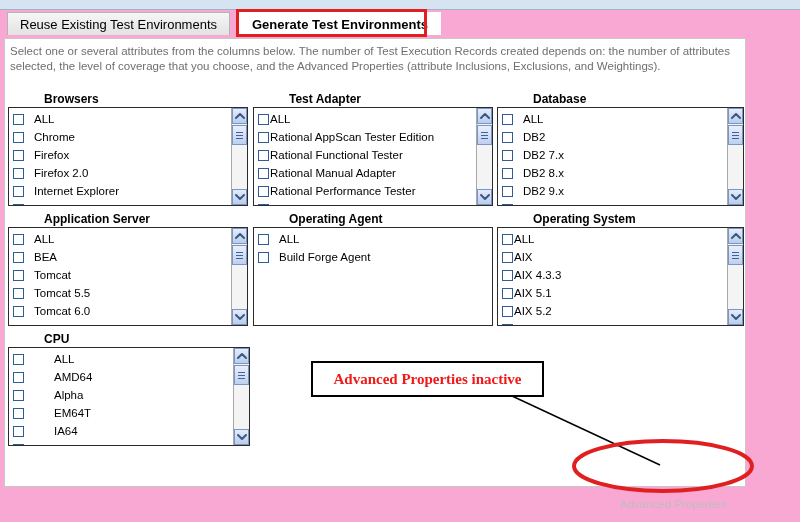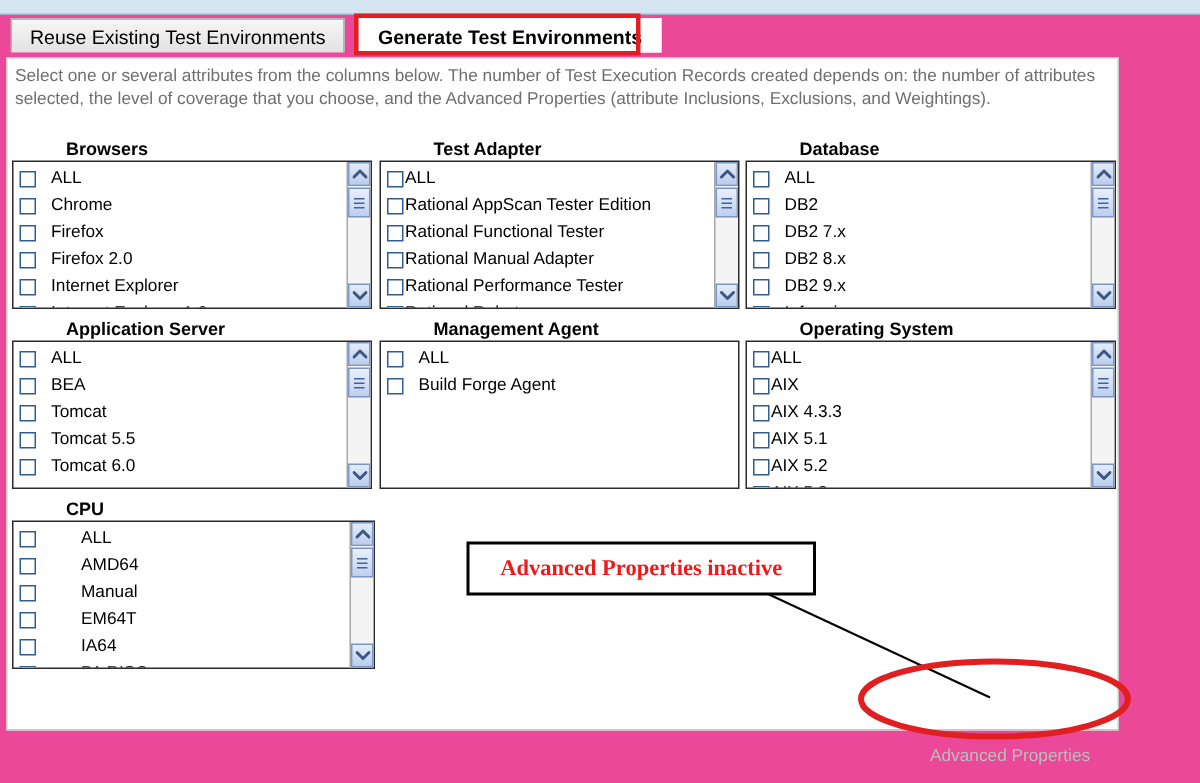--- a/index.html
+++ b/index.html
@@ -5,21 +5,21 @@
   html, body {
     margin: 0;
     padding: 0;
     background: #ffffff;
     font-family: "Liberation Sans", sans-serif;
   }
   #screen {
     position: relative;
     width: 800px;
     height: 522px;
-    background: #ec4899;
+    background: #f9a8d4;
     overflow: hidden;
   }
 
   
   .top-strip {
     position: absolute;
     left: 0; top: 0;
     width: 800px; height: 9px;
     background: #d6e3f0;
     border-bottom: 1px solid #9cb3c9;
@@ -428,21 +428,21 @@
                 <div class="grip">
                   <i></i>
                   <i></i>
                   <i></i>
                 </div>
               </div>
             </div>
           </div>
         </div>
         <div class="attr-col" style="left: 245px; top: 120px; width: 240px;">
-          <div class="attr-title">Management Agent</div>
+          <div class="attr-title">Operating Agent</div>
           <div class="listbox" style="height: 99px;">
             <div class="list-inner no-scroll">
               <div class="row">
                 <span class="cb"></span>
                 <span class="lbl">ALL</span>
               </div>
               <div class="row">
                 <span class="cb"></span>
                 <span class="lbl">Build Forge Agent</span>
               </div>
@@ -506,21 +506,21 @@
               <div class="row">
                 <span class="cb"></span>
                 <span class="lbl">ALL</span>
               </div>
               <div class="row">
                 <span class="cb"></span>
                 <span class="lbl">AMD64</span>
               </div>
               <div class="row">
                 <span class="cb"></span>
-                <span class="lbl">Manual</span>
+                <span class="lbl">Alpha</span>
               </div>
               <div class="row">
                 <span class="cb"></span>
                 <span class="lbl">EM64T</span>
               </div>
               <div class="row">
                 <span class="cb"></span>
                 <span class="lbl">IA64</span>
               </div>
               <div class="row">

